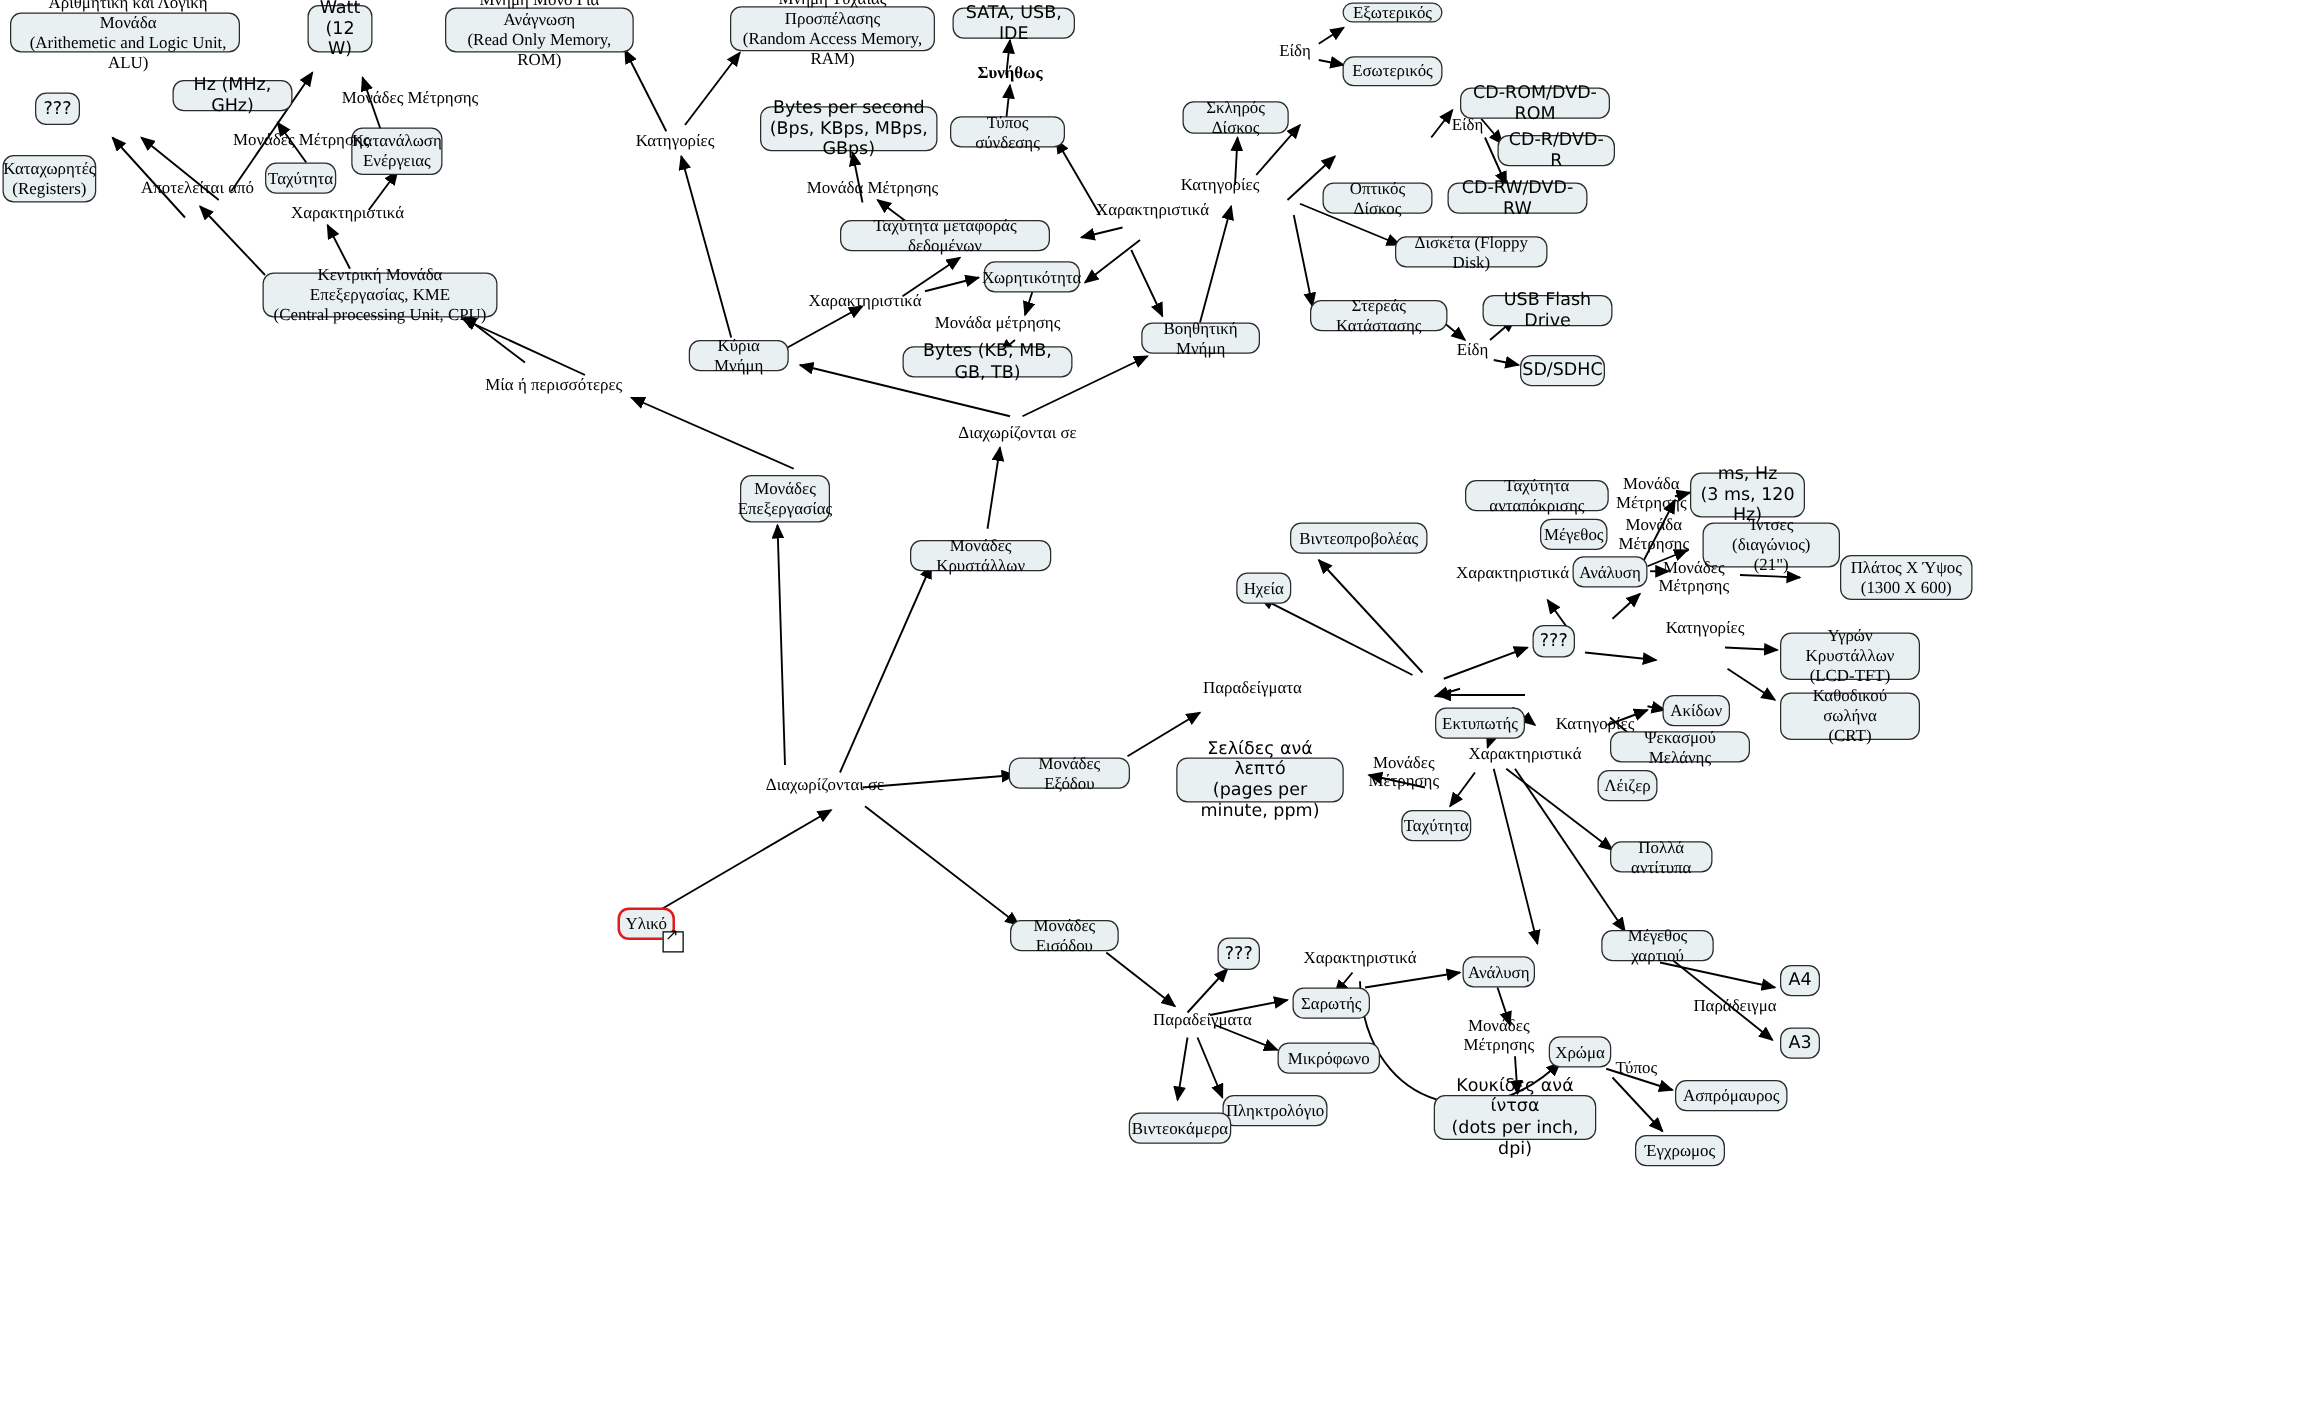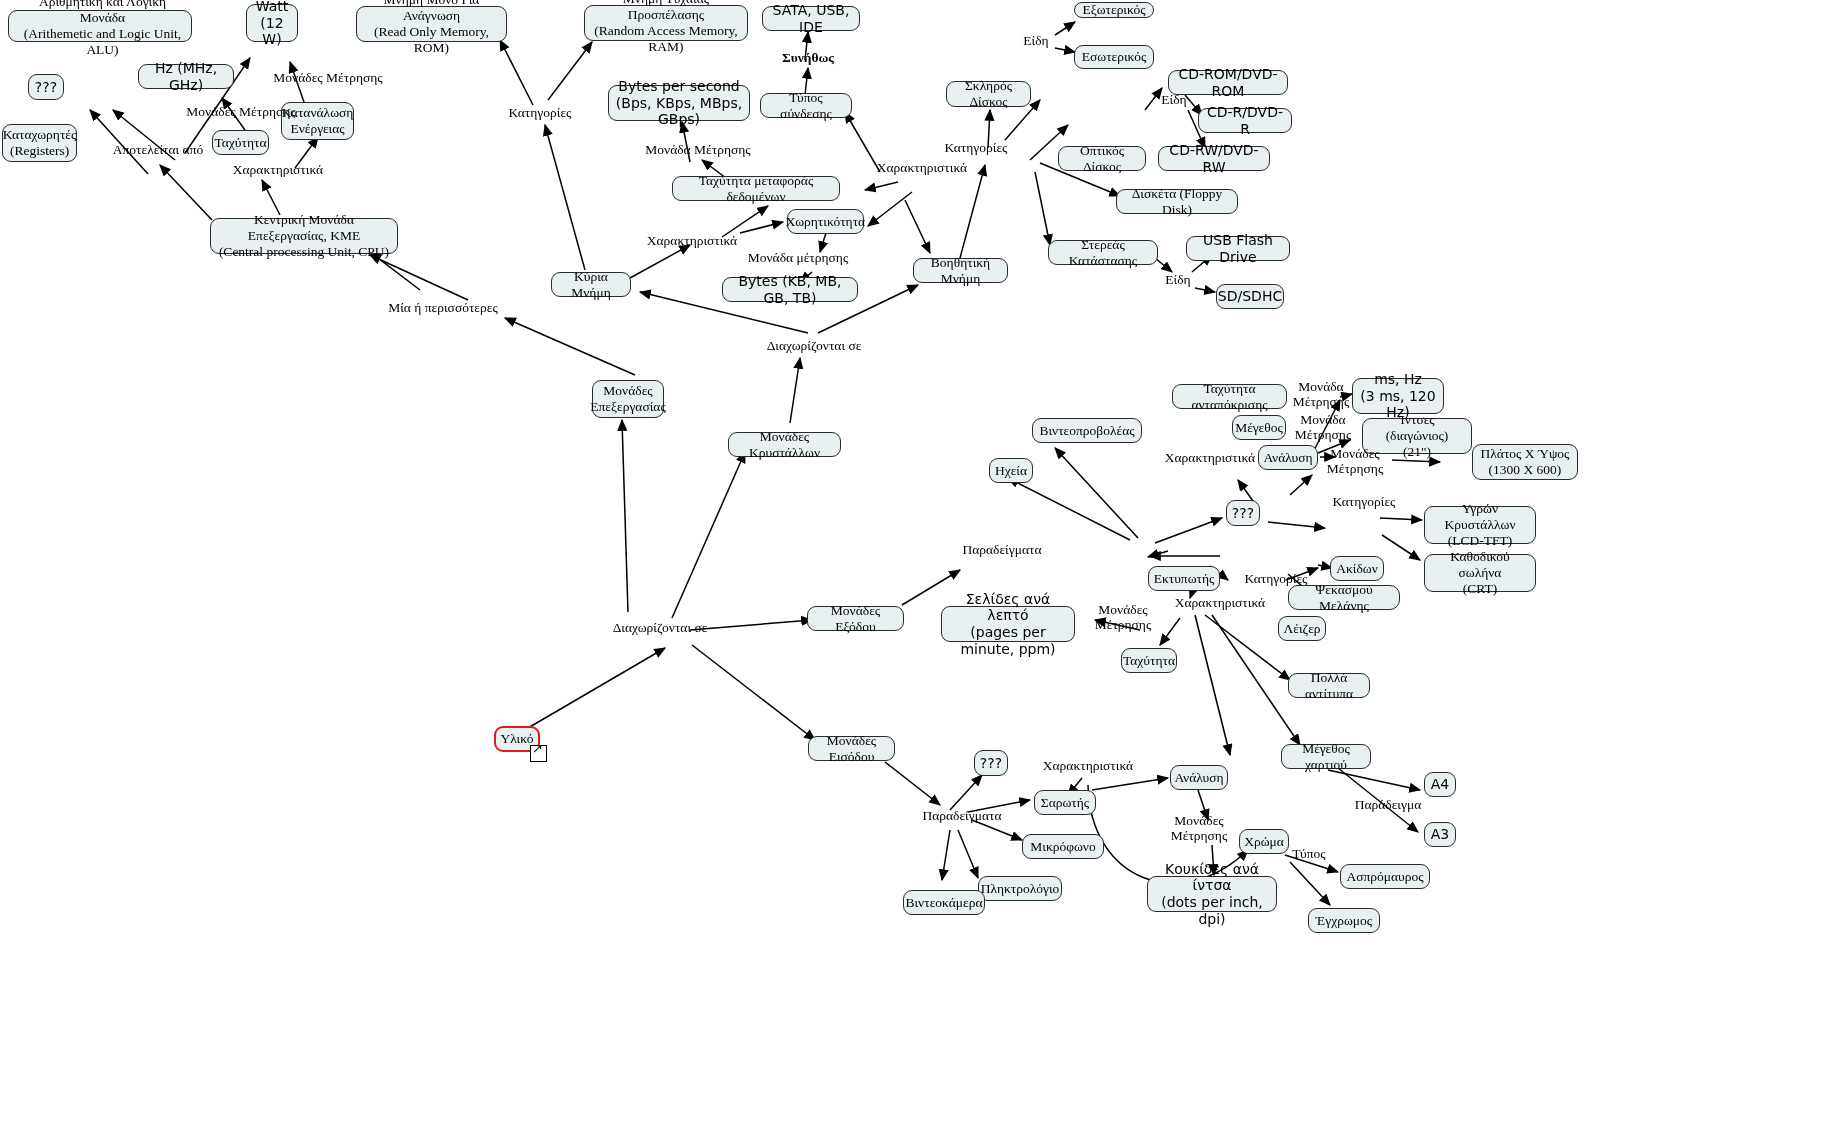--- a/index.html
+++ b/index.html
@@ -254,21 +254,21 @@
 (21")</div>
   <div class="node" style="left:1472px;top:444px;width:106px;height:36px;">Πλάτος Χ Ύψος
 (1300 Χ 600)</div>
   <div class="node" style="left:1424px;top:506px;width:112px;height:38px;">Υγρών Κρυστάλλων
 (LCD-TFT)</div>
   <div class="node" style="left:1424px;top:554px;width:112px;height:38px;">Καθοδικού σωλήνα
 (CRT)</div>
 
   <div class="node" style="left:1148px;top:566px;width:72px;height:25px;">Εκτυπωτής</div>
   <div class="node" style="left:1330px;top:556px;width:54px;height:25px;">Ακίδων</div>
-  <div class="node" style="left:1288px;top:585px;width:112px;height:25px;border-radius:10px;">Ψεκασμού Μελάνης</div>
+  <div class="node" style="left:1288px;top:585px;width:112px;height:25px;">Ψεκασμού Μελάνης</div>
   <div class="node" style="left:1278px;top:616px;width:48px;height:25px;">Λέιζερ</div>
   <div class="node latin" style="left:941px;top:606px;width:134px;height:36px;">Σελίδες ανά λεπτό
 (pages per minute, ppm)</div>
   <div class="node" style="left:1121px;top:648px;width:56px;height:25px;">Ταχύτητα</div>
   <div class="node" style="left:1288px;top:673px;width:82px;height:25px;">Πολλά αντίτυπα</div>
   <div class="node" style="left:1281px;top:744px;width:90px;height:25px;">Μέγεθος χαρτιού</div>
   <div class="node latin" style="left:1424px;top:772px;width:32px;height:25px;">A4</div>
   <div class="node latin" style="left:1424px;top:822px;width:32px;height:25px;">A3</div>
   <div class="node" style="left:1170px;top:765px;width:58px;height:25px;">Ανάλυση</div>
   <div class="node latin" style="left:1147px;top:876px;width:130px;height:36px;">Κουκίδες ανά ίντσα

